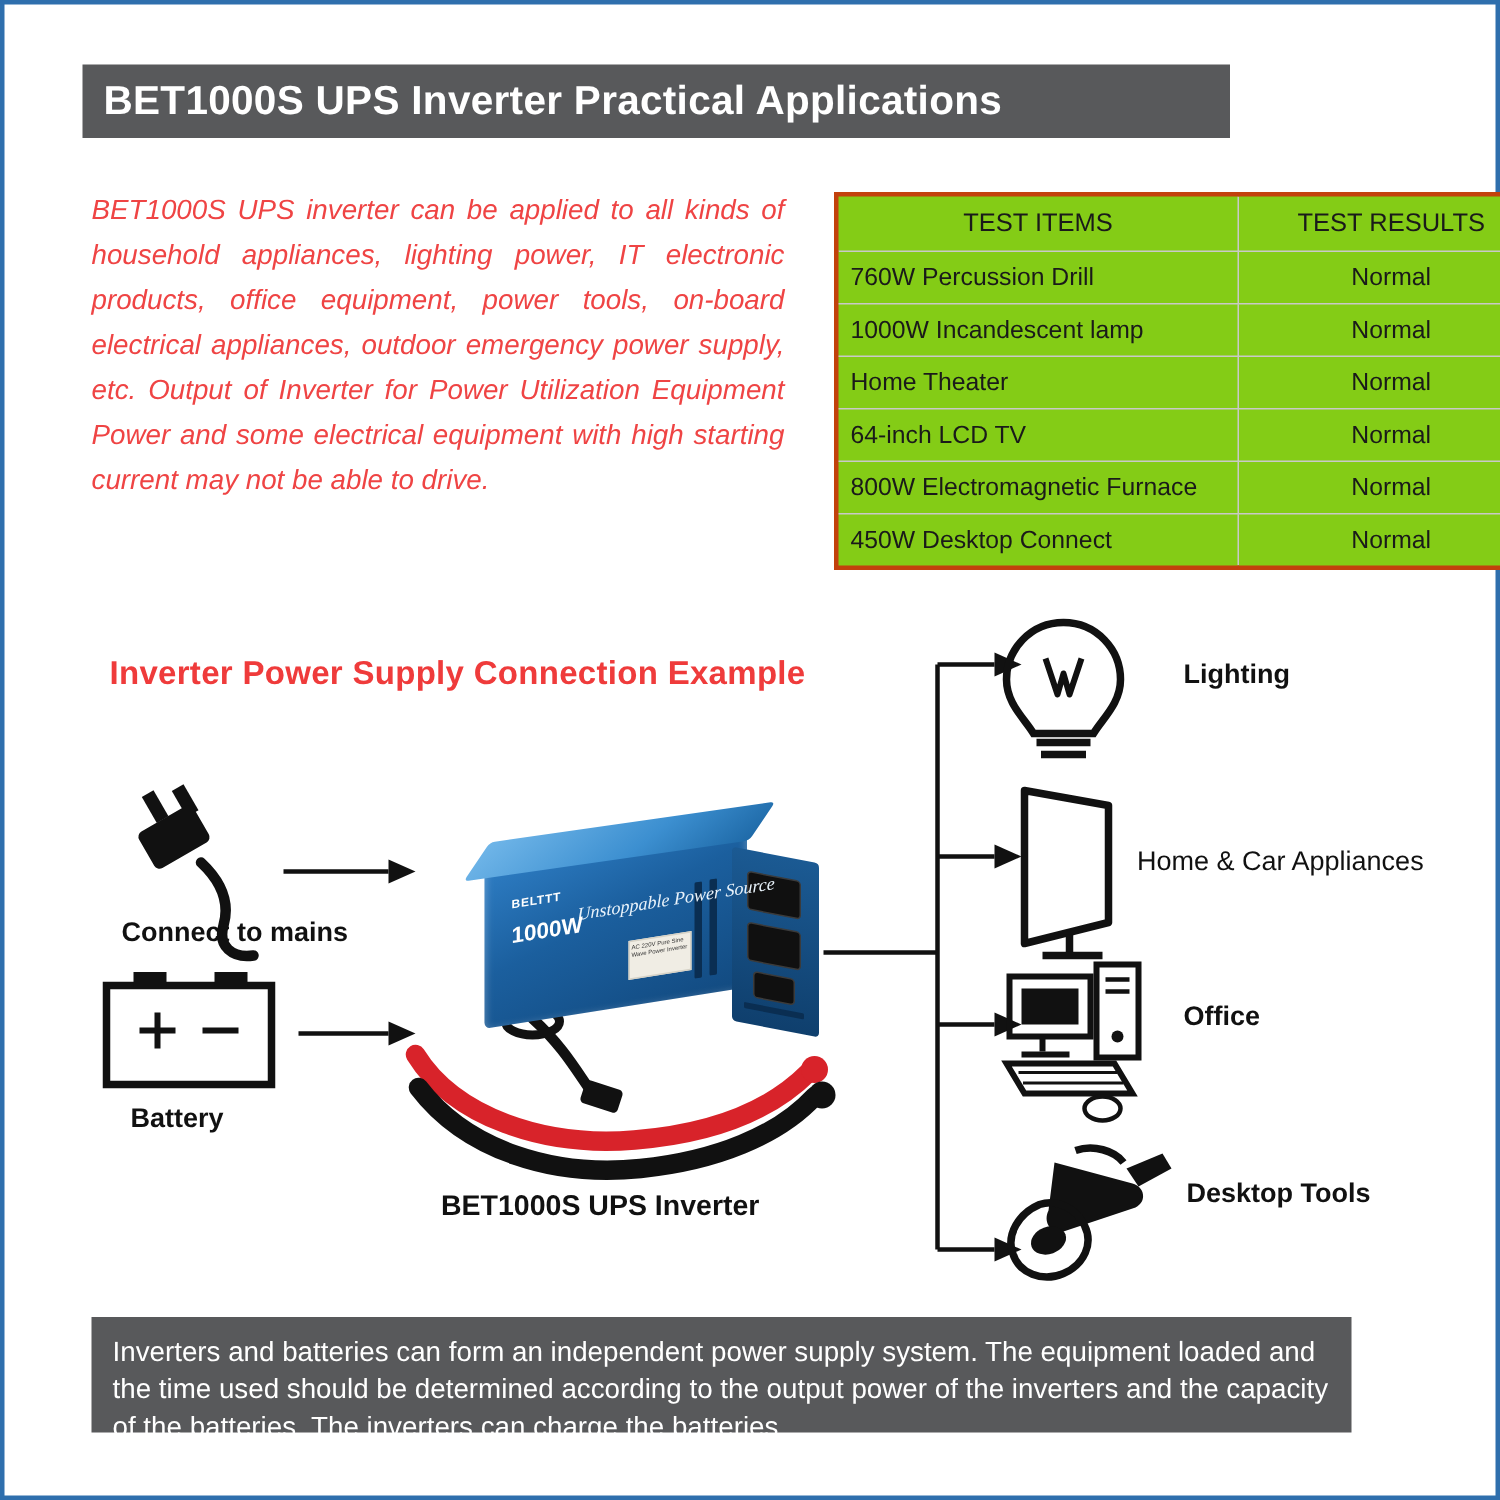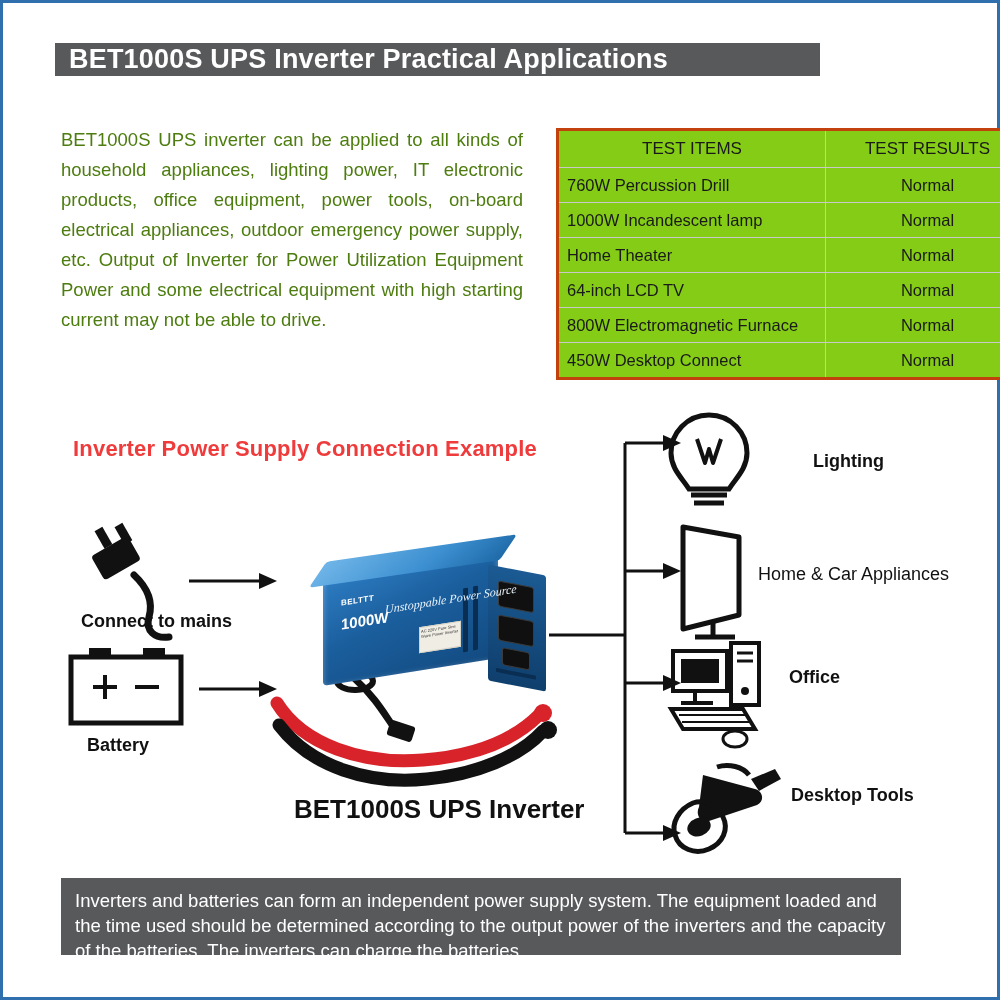--- a/index.html
+++ b/index.html
@@ -24,21 +24,21 @@
     border: 3px solid #2f6fad;
     background: #ffffff;
   }
 
   
   .title-banner {
     position: absolute;
     left: 52px;
     top: 40px;
     width: 765px;
-    height: 33px;
+    height: 49px;
     background: #58595b;
     display: flex;
     align-items: center;
     padding-left: 14px;
     box-sizing: border-box;
   }
   .title-banner .title-text {
     color: #ffffff;
     font-size: 27px;
     font-weight: bold;
@@ -48,21 +48,22 @@
 
   
   .intro {
     position: absolute;
     left: 58px;
     top: 122px;
     width: 462px;
     font-size: 18.5px;
     line-height: 30px;
     text-align: justify;
-    color: #4d7c0f;
+    color: #ef4444;
+    font-style: italic;
   }
 
   
   .test-table {
     position: absolute;
     left: 553px;
     top: 125px;
     width: 476px;
     border-collapse: collapse;
     border: 3px solid #c2410c;
@@ -100,22 +101,22 @@
   
   .lbl {
     position: absolute;
     font-size: 18px;
     font-weight: bold;
     color: #111;
     white-space: nowrap;
   }
   .lbl-connect { left: 78px; top: 608px; }
   .lbl-battery { left: 84px; top: 732px; }
-  .lbl-inverter { left: 291px; top: 791px; font-size: 26px; }
-  .lbl-lighting { left: 786px; top: 448px; font-weight: bold; margin-left: 24px; }
+  .lbl-inverter { left: 291px; top: 791px; font-size: 19px; }
+  .lbl-lighting { left: 786px; top: 436px; font-weight: bold; }
   .lbl-home { left: 755px; top: 561px; font-weight: normal; }
   .lbl-office { left: 786px; top: 664px; font-weight: bold; }
   .lbl-tools { left: 788px; top: 782px; font-weight: bold; }
 
   
   .diagram-svg {
     position: absolute;
     left: 0;
     top: 0;
     width: 1000px;

